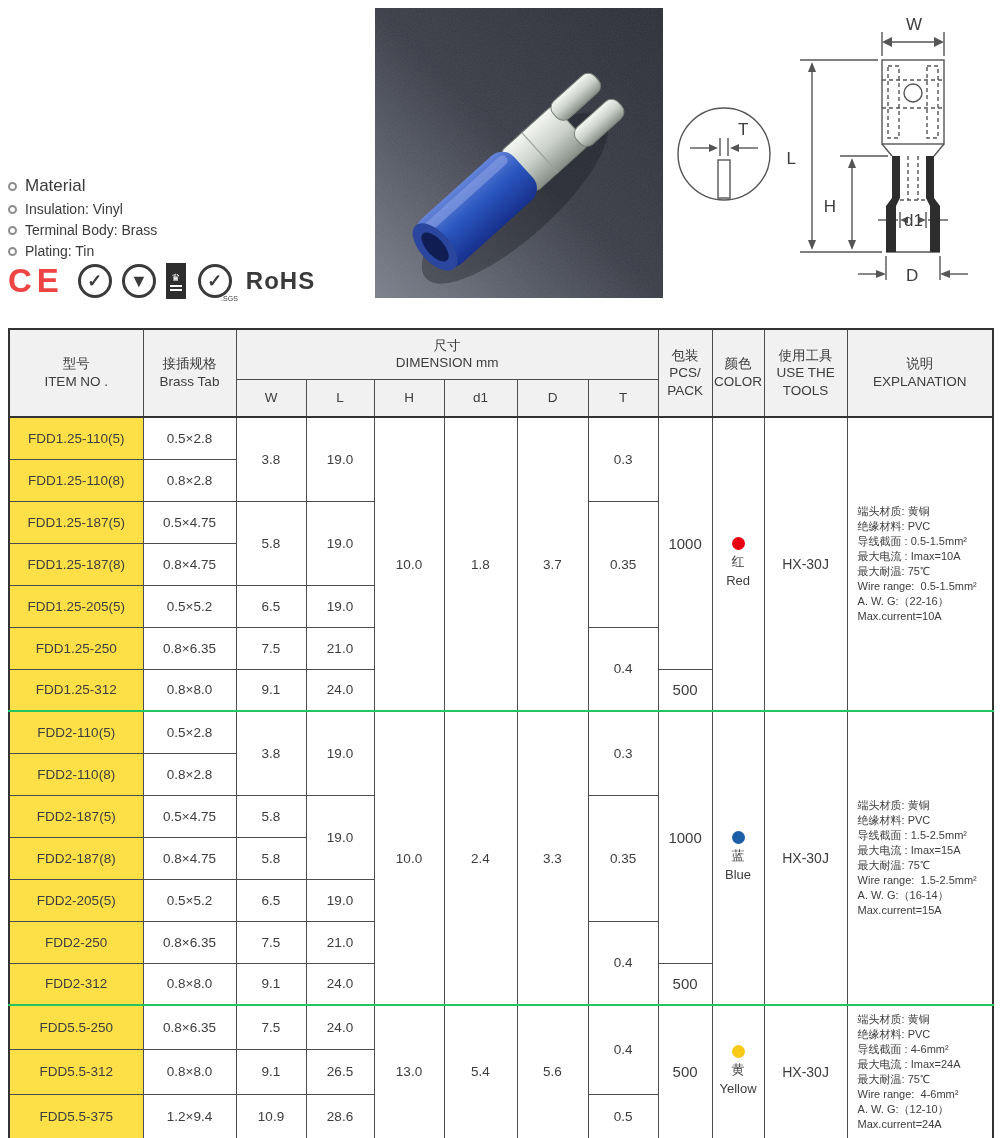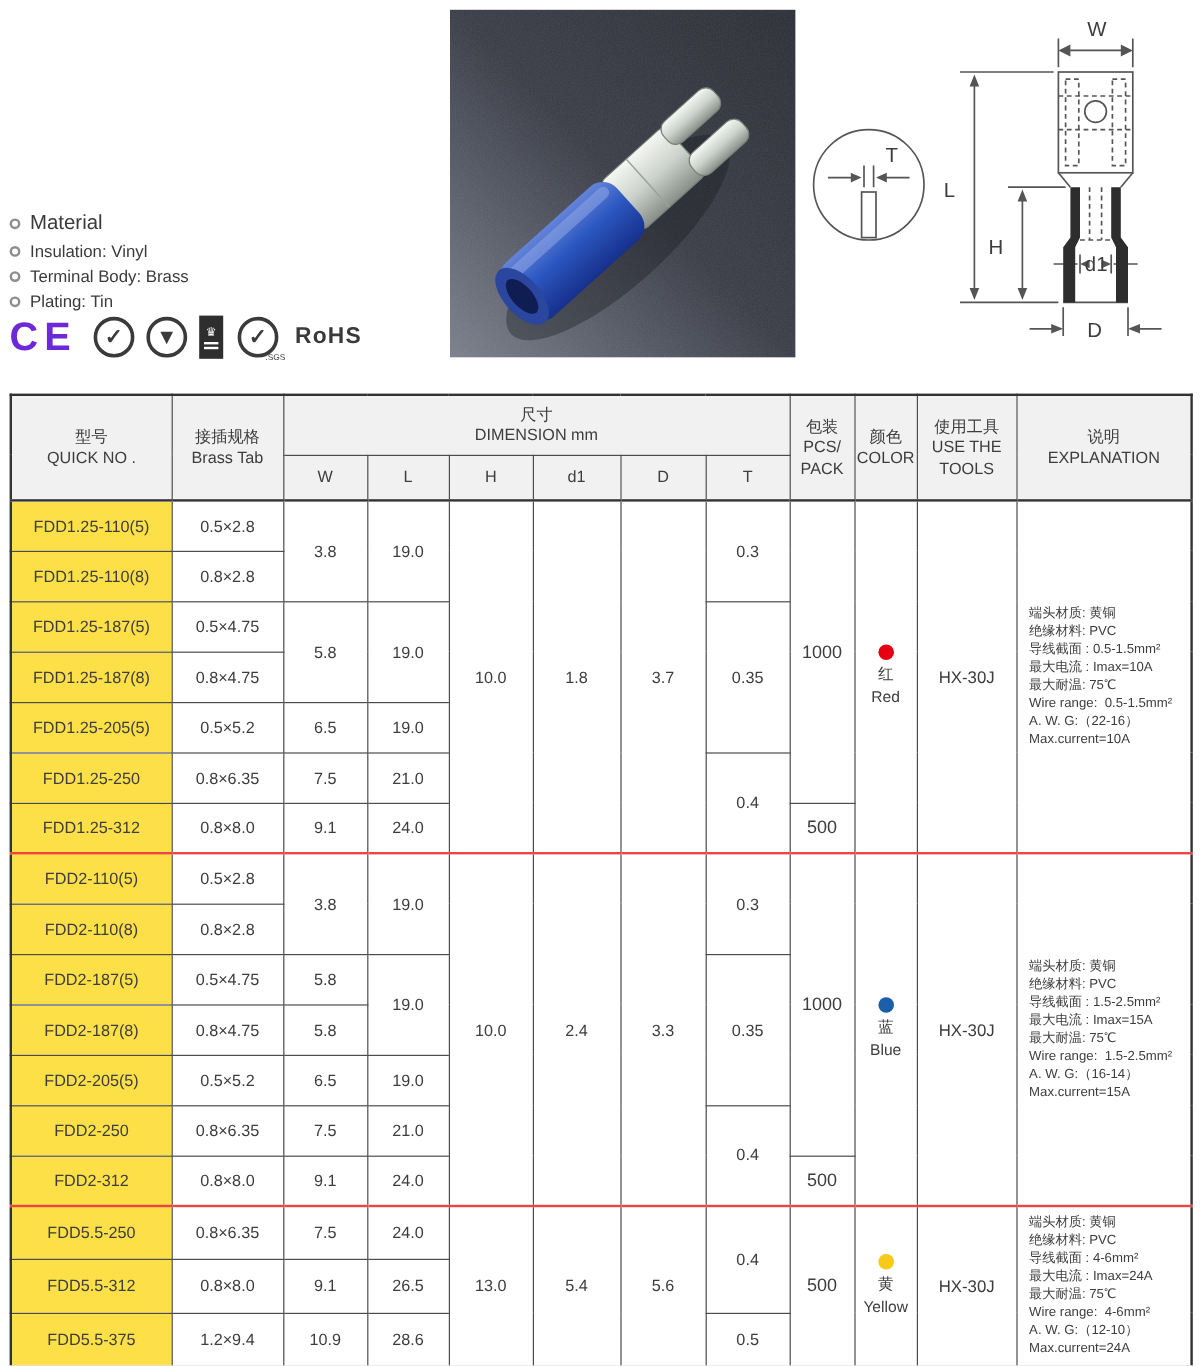--- a/index.html
+++ b/index.html
@@ -11,53 +11,53 @@
   .title { position:absolute; left:8px; top:6px; font-size:21px; font-weight:bold;
            letter-spacing:0.5px; line-height:1.38; color:#3a3a3a; white-space:pre-wrap; }
   .material { position:absolute; left:8px; top:176px; }
   .mat-row { display:flex; align-items:center; margin-bottom:5px; }
   .bullet { width:9px; height:9px; border:2px solid #8d8d8d; border-radius:50%;
             margin-right:8px; flex:0 0 auto; background:#fff; }
   .mat-head { font-size:17px; color:#3a3a3a; }
   .mat-item { font-size:14px; color:#3a3a3a; }
 
   .certs { position:absolute; left:8px; top:260px; display:flex; align-items:center; height:42px; }
-  .ce-text { font-size:33px; font-weight:bold; color:#6d28d9; letter-spacing:5px; margin-right:14px; }
+  .ce-text { font-size:33px; font-weight:bold; color:#ef4444; letter-spacing:5px; margin-right:14px; }
   .badge { width:34px; height:34px; border:3px solid #3a3a3a; border-radius:50%;
            display:flex; align-items:center; justify-content:center; font-weight:bold;
            font-size:18px; color:#3a3a3a; margin-right:10px; position:relative; }
   .ukas { width:20px; height:36px; background:#2e2e2e; color:#fff; margin-right:12px;
           display:flex; flex-direction:column; align-items:center; justify-content:center;
           font-size:8px; line-height:1.1; }
   .ukas .crown { font-size:10px; }
   .ukas .bars { width:12px; height:2px; background:#fff; margin-top:2px; }
   .sgs-wrap { position:relative; margin-right:14px; }
   .sgs-sub { position:absolute; right:-6px; bottom:-4px; font-size:7px; color:#3a3a3a; }
-  .rohs-text { font-size:19px; font-weight:bold; color:#3a3a3a; letter-spacing:1px; }
+  .rohs-text { font-size:24px; font-weight:bold; color:#3a3a3a; letter-spacing:1px; }
 
   
   .photo { position:absolute; left:375px; top:8px; width:288px; height:290px; }
 
   
   .diagram { position:absolute; left:672px; top:2px; width:325px; height:300px; }
   .diagram text { font-size:17px; fill:#3d3d3d; }
 
   
   .spec-table { position:absolute; left:8px; top:328px; border-collapse:collapse;
                 table-layout:fixed; width:984px; }
   .spec-table td, .spec-table th { border:1px solid #4c4c4c; text-align:center;
       vertical-align:middle; font-weight:normal; color:#3d3d3d; overflow:hidden; }
   .spec-table { border:2px solid #333; }
   .spec-table thead th { background:#f1f1f1; font-size:13.5px; line-height:1.3; }
   .hrow1 th { height:50px; }
   .hrow2 th { height:38px; font-size:14px; }
   .hsep { border-bottom:2px solid #333 !important; }
   .r42 { height:42px; }
   .r41 { height:41px; }
-  .sec-start td { border-top:2px solid #ef4444; }
+  .sec-start td { border-top:2px solid #22c55e; }
   .cell-item { background:#fde047; font-size:13.5px; }
   .cell-tab, .cell-num { font-size:13.5px; background:#fff; }
   .cell-pcs { font-size:15px; }
   .cell-tool { font-size:14px; }
   .cell-expl { text-align:left !important; font-size:11px; line-height:1.36;
                padding:6px 4px 6px 10px; white-space:pre-wrap; }
   .pre { white-space:pre-wrap; }
   .color-cell { font-size:13px; line-height:1.45; }
   .dot { width:13px; height:13px; border-radius:50%; margin:0 auto 3px auto; }
 </style>
@@ -228,21 +228,21 @@
       <col style="width:71px">
         <col style="width:70px">
         <col style="width:54px">
       <col style="width:52px">
         <col style="width:83px">
         <col style="width:146px">
     </colgroup>
     <thead>
       <tr class="hrow1">
         <th rowspan="2" class="pre hsep">型号
-QUICK NO .</th>
+ITEM NO .</th>
         <th rowspan="2" class="pre hsep">接插规格
 Brass Tab</th>
         <th colspan="6" class="pre">尺寸
 DIMENSION mm</th>
         <th rowspan="2" class="pre hsep">包装
 PCS/
 PACK</th>
         <th rowspan="2" class="pre hsep">颜色
 COLOR</th>
         <th rowspan="2" class="pre hsep">使用工具

